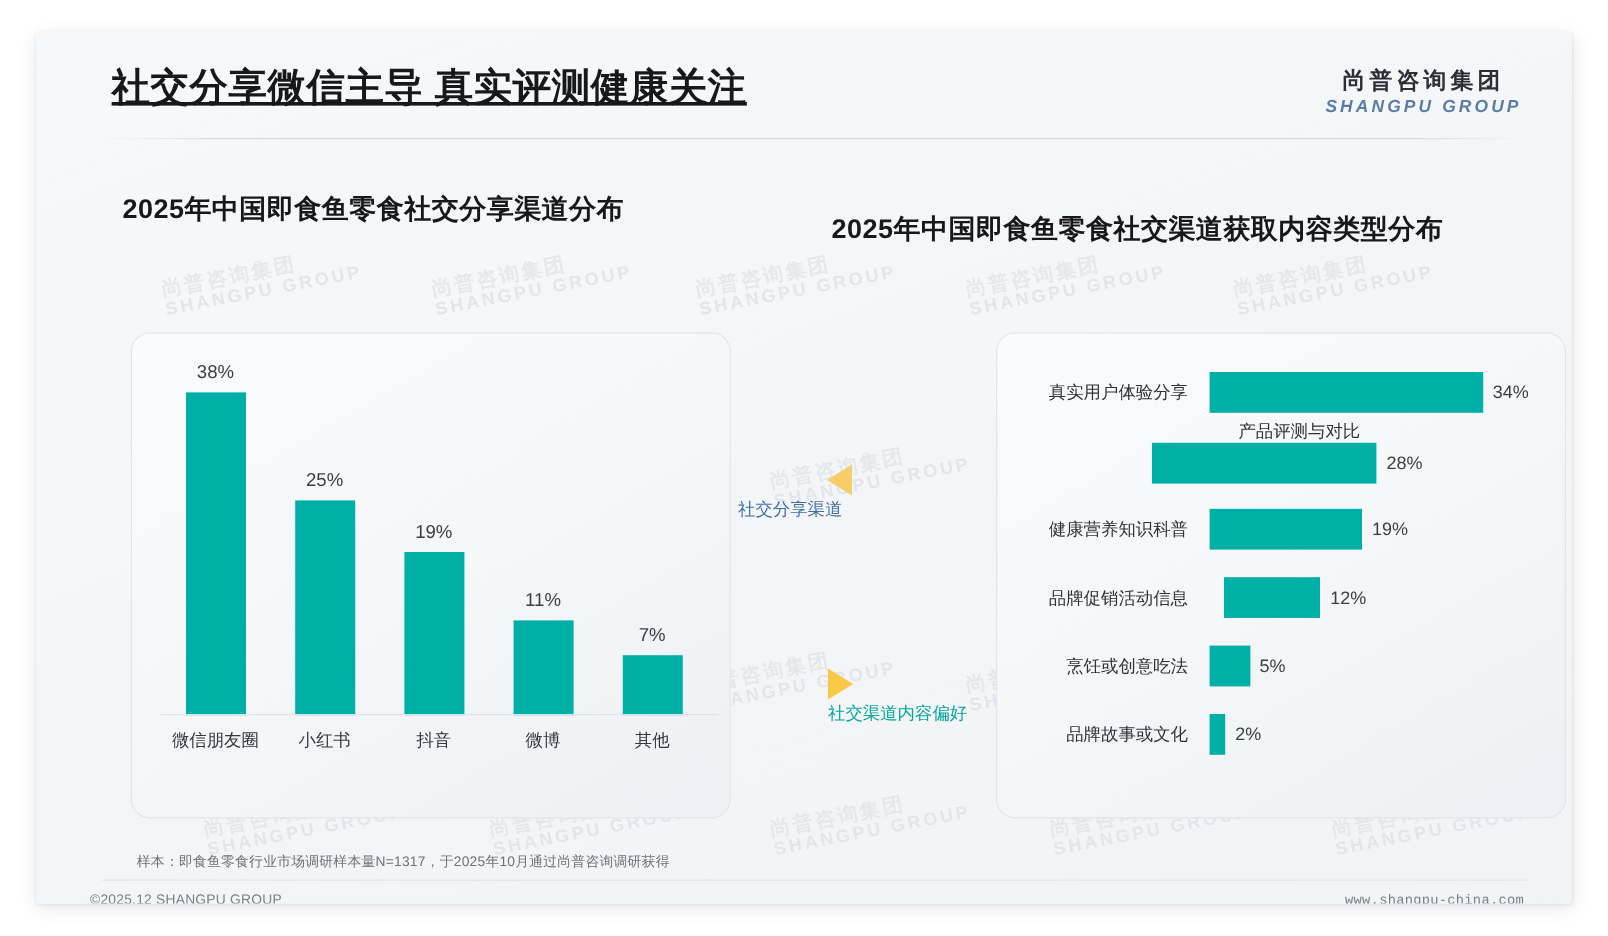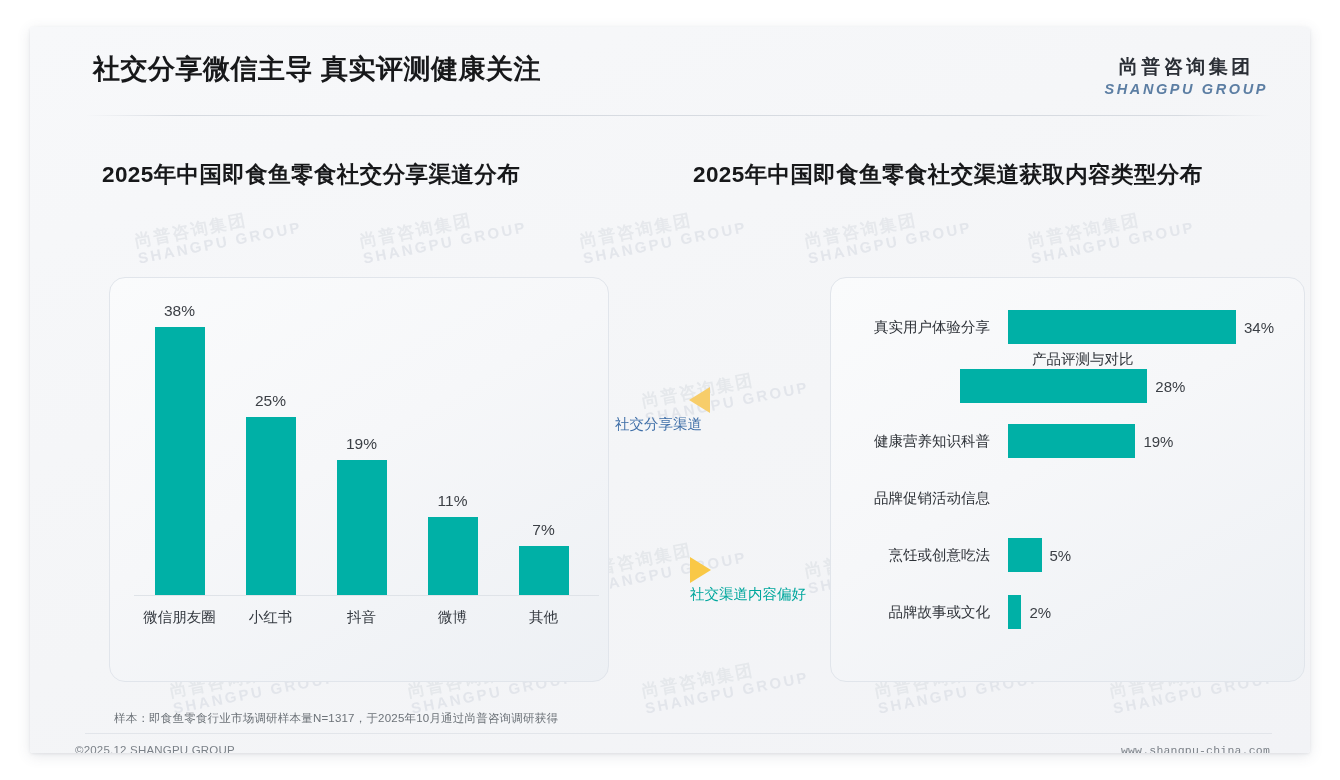--- a/index.html
+++ b/index.html
@@ -35,22 +35,23 @@
   .wm .cn { font-size: 17px; letter-spacing: 2px; display: block; color: #e3e6ea; }
   .wm .en { font-size: 15px; letter-spacing: 2.5px; display: block; color: #e0e3e9; }
 
   
   .header {
     position: absolute; left: 0; top: 0; right: 0; height: 88px;
     z-index: 4;
   }
   .header-title {
     position: absolute; left: 63px; top: 24px;
-    font-size: 27px; font-weight: 700; color: #17181a;
+    font-size: 32px; font-weight: 700; color: #17181a;
     letter-spacing: .5px;
+    text-decoration: underline;
   }
   .logo { position: absolute; right: 42px; top: 27px; text-align: center; }
   .logo-cn {
     font-size: 19px; font-weight: 700; color: #2b2f36;
     letter-spacing: 3.5px;
   }
   .logo-en {
     font-size: 14.5px; font-weight: 700; font-style: italic;
     color: #5c7ea3; letter-spacing: 2.6px; margin-top: 1px;
   }
@@ -60,21 +61,21 @@
     z-index: 4;
   }
 
   
   .chart-title {
     position: absolute; z-index: 4;
     font-size: 22.5px; font-weight: 700; color: #17181a;
     letter-spacing: .4px; white-space: nowrap;
   }
   .chart-title.left  { left: 72px;  top: 132px; }
-  .chart-title.right { left: 663px; top: 132px; }
+  .chart-title.right { left: 663px; top: 148px; }
 
   
   .panel {
     position: absolute; z-index: 2;
     background: linear-gradient(150deg, #fafbfc 0%, #f6f7f9 45%, #edf0f4 100%);
     border: 1px solid #e1e5eb;
     border-radius: 16px;
   }
   .panel.left  { left: 79px;  top: 250px; width: 500px; height: 405px; }
   .panel.right { left: 800px; top: 250px; width: 475px; height: 405px; }
@@ -312,20 +313,24 @@
       </div>
       <div class="hrow" style="top: 114px;">
         <div class="hrow-label">健康营养知识科普</div>
         <div class="hrow-track">
           <div class="hrow-bar" style="width: 127.412px; background: rgb(0, 176, 166);"></div>
           <div class="hrow-val">19%</div>
         </div>
       </div>
       <div class="hrow" style="top: 171px; gap: 12px;">
         <div class="hrow-label">品牌促销活动信息</div>
+        <div class="hrow-track">
+          <div class="hrow-bar" style="width: 80.4706px; background: rgb(0, 176, 166);"></div>
+          <div class="hrow-val">12%</div>
+        </div>
       </div>
       <div class="hrow" style="top: 228px;">
         <div class="hrow-label">烹饪或创意吃法</div>
         <div class="hrow-track">
           <div class="hrow-bar" style="width: 33.5294px; background: rgb(0, 176, 166);"></div>
           <div class="hrow-val">5%</div>
         </div>
       </div>
       <div class="hrow" style="top: 285px;">
         <div class="hrow-label">品牌故事或文化</div>

